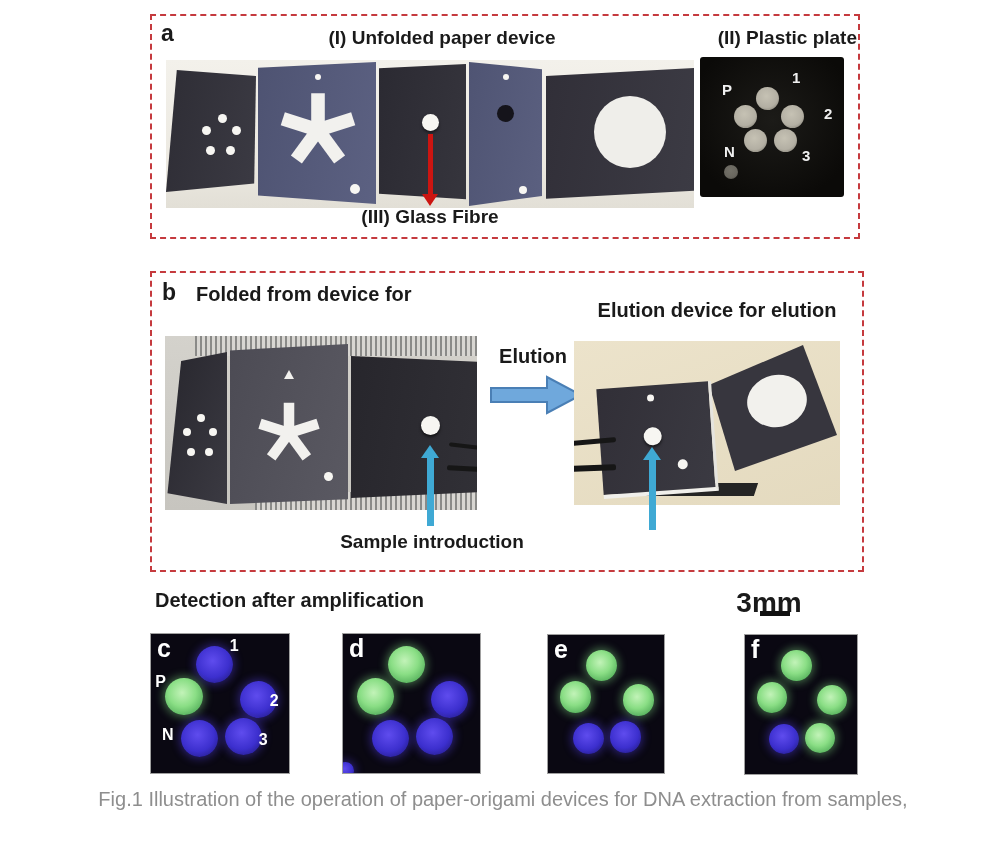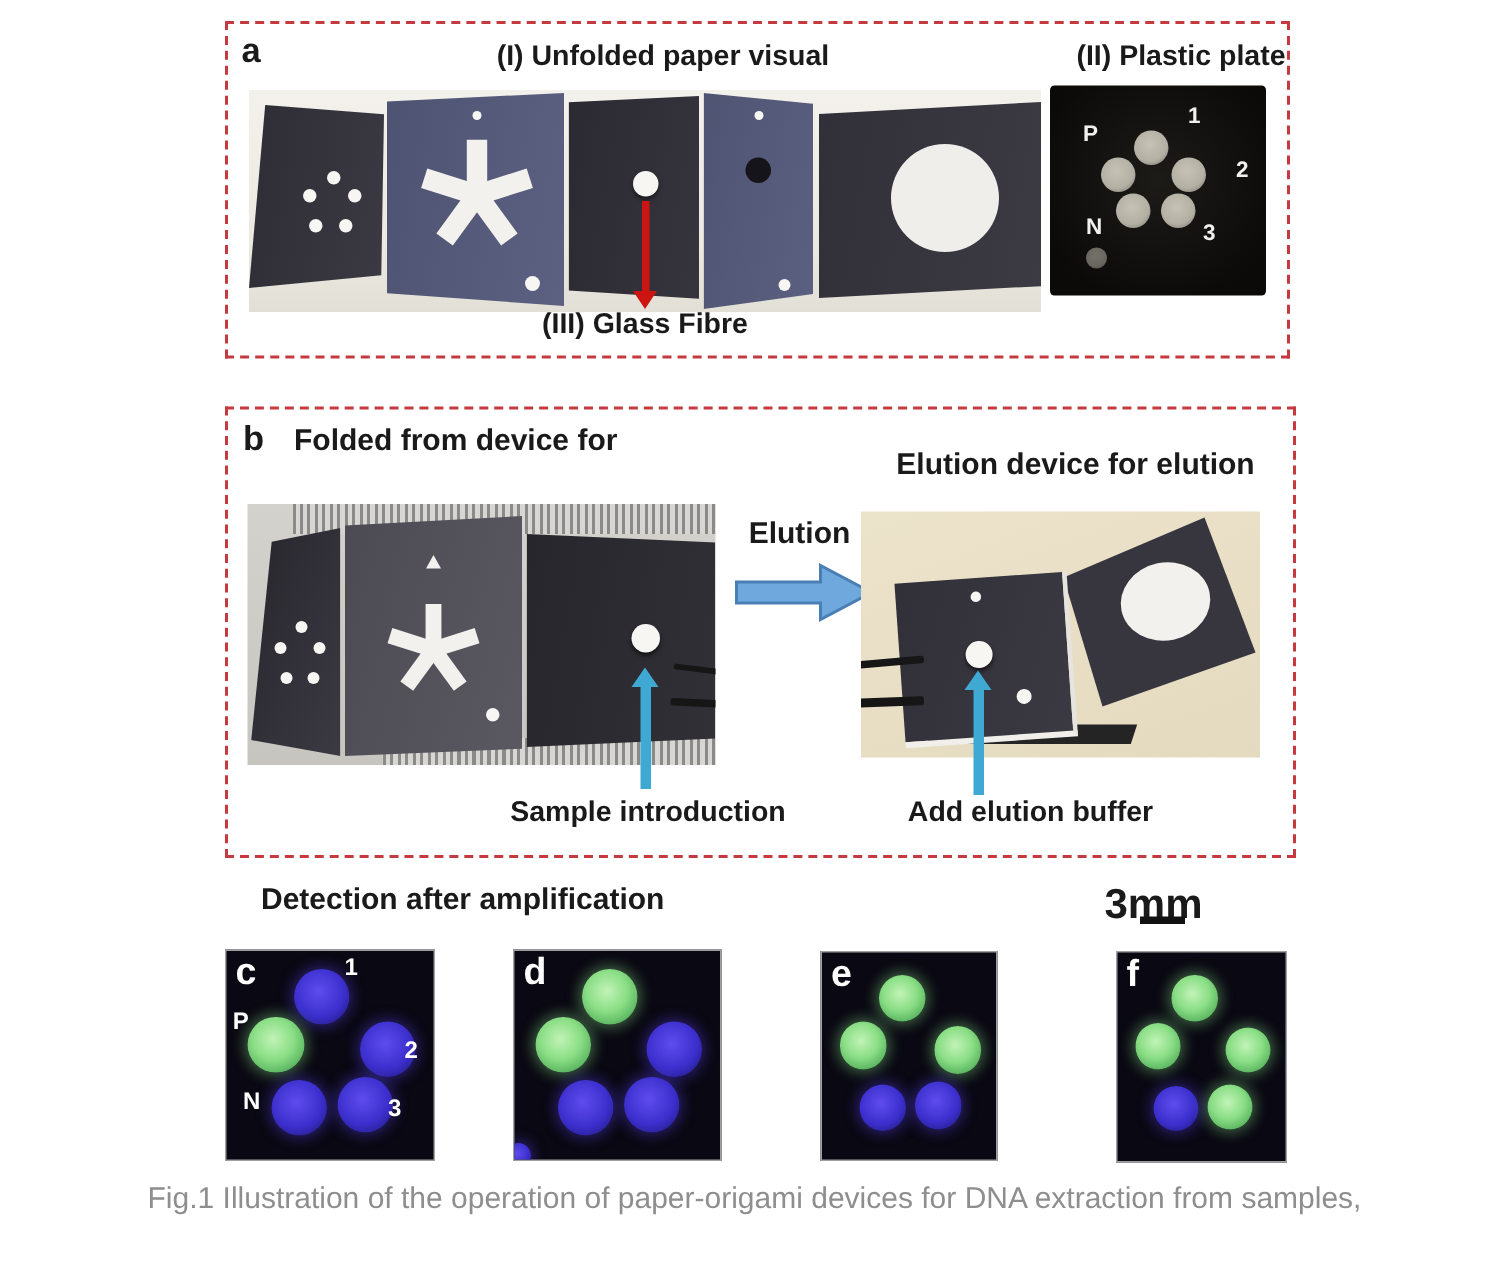--- a/index.html
+++ b/index.html
@@ -31,21 +31,21 @@
   .stripes{background:repeating-linear-gradient(90deg,#8a8a88 0 2px,#d8d6d2 2px 5px);}
   .clip{position:absolute;background:#161616;border-radius:2px;}
 </style>
 </head>
 <body>
 
 <div id="canvas">
 
   <div class="dashed-box" style="left:150px;top:14px;width:706px;height:221px;">
     <div class="abs panel-letter-big" style="left:9px;top:4px;">a</div>
-    <div class="abs fig-title" style="left:140px;top:11px;width:300px;">(I) Unfolded paper visual</div>
+    <div class="abs fig-title" style="left:140px;top:11px;width:300px;">(I) Unfolded paper device</div>
     <div class="abs fig-title" style="left:535px;top:11px;width:170px;text-align:right;">(II) Plastic plate</div>
 
     <div class="photo" style="left:14px;top:44px;width:528px;height:148px;background:linear-gradient(180deg,#f3f1eb 0%,#ece9e1 70%,#e2dfd6 100%);">
 
       <div class="quad" style="left:0px;top:10px;width:90px;height:122px;background:linear-gradient(100deg,#2e2d35,#3b3a43);clip-path:polygon(12% 0%,100% 5%,98% 93%,0% 100%);">
         <div class="wdot" style="left:52px;top:44px;width:9px;height:9px;"></div>
         <div class="wdot" style="left:66px;top:56px;width:9px;height:9px;"></div>
         <div class="wdot" style="left:60px;top:76px;width:9px;height:9px;"></div>
         <div class="wdot" style="left:40px;top:76px;width:9px;height:9px;"></div>
         <div class="wdot" style="left:36px;top:56px;width:9px;height:9px;"></div>
@@ -165,24 +165,23 @@
 
     <div class="cyan-arrow" style="left:269px;top:172px;">
       <div class="head"></div>
       <div class="bar" style="height:68px;"></div>
     </div>
     <div class="cyan-arrow" style="left:491px;top:174px;">
       <div class="head"></div>
       <div class="bar" style="height:70px;"></div>
     </div>
     <div class="abs fig-title" style="left:165px;top:258px;width:230px;font-size:19px;">Sample introduction</div>
-    <div class="abs fig-title" style="left:425px;top:258px;width:220px;font-size:19px;">Add elution buffer</div>
   </div>
 
-  <div class="abs fig-title" style="left:155px;top:589px;width:310px;font-size:20px;text-align:left;margin-left:19px;">Detection after amplification</div>
+  <div class="abs fig-title" style="left:155px;top:589px;width:310px;font-size:20px;text-align:left;">Detection after amplification</div>
   <div class="abs fig-title" style="left:734px;top:587px;width:70px;font-size:28px;">3mm</div>
   <div class="abs" style="left:760px;top:611px;width:30px;height:5px;background:#111;"></div>
 
   <div class="det-panel" style="left:150px;top:633px;width:138px;height:139px;">
     <div class="det-letter">c</div>
   <div class="dot blue" style="height: 37.26px; width: 37.26px; left: 44.85px; top: 11.95px;"></div>
       <div class="dot green" style="height: 37.26px; width: 37.26px; left: 14.49px; top: 43.92px;"></div>
       <div class="dot blue" style="height: 37.26px; width: 37.26px; left: 89.01px; top: 46.7px;"></div>
       <div class="dot blue" style="height: 37.26px; width: 37.26px; left: 29.67px; top: 85.62px;"></div>
       <div class="dot blue" style="height: 37.26px; width: 37.26px; left: 73.83px; top: 84.23px;"></div>

